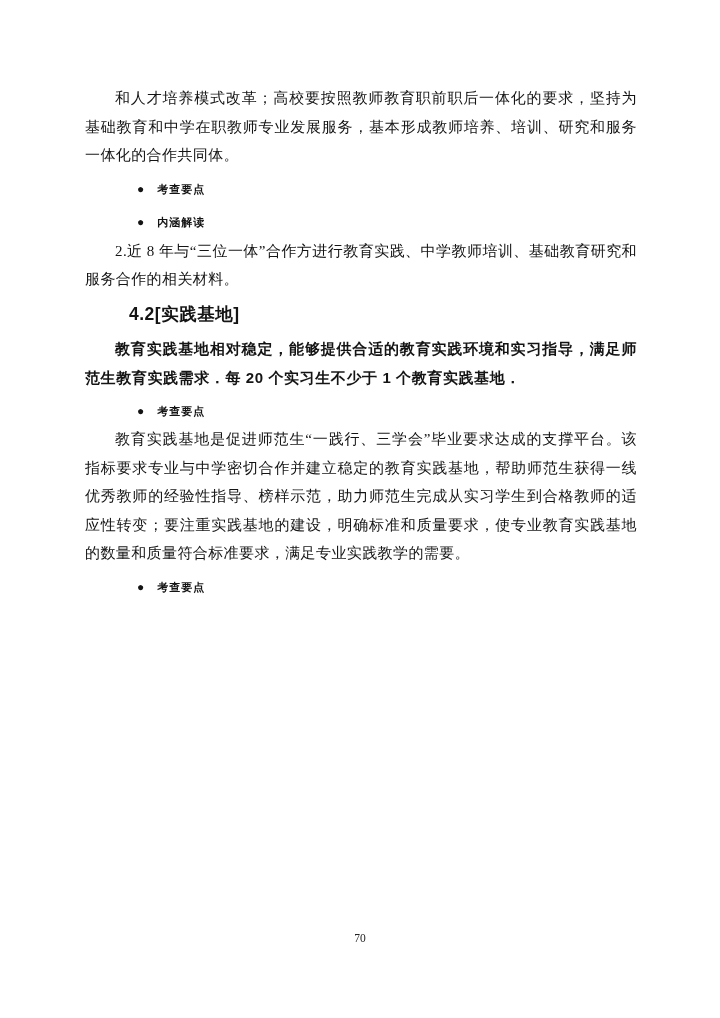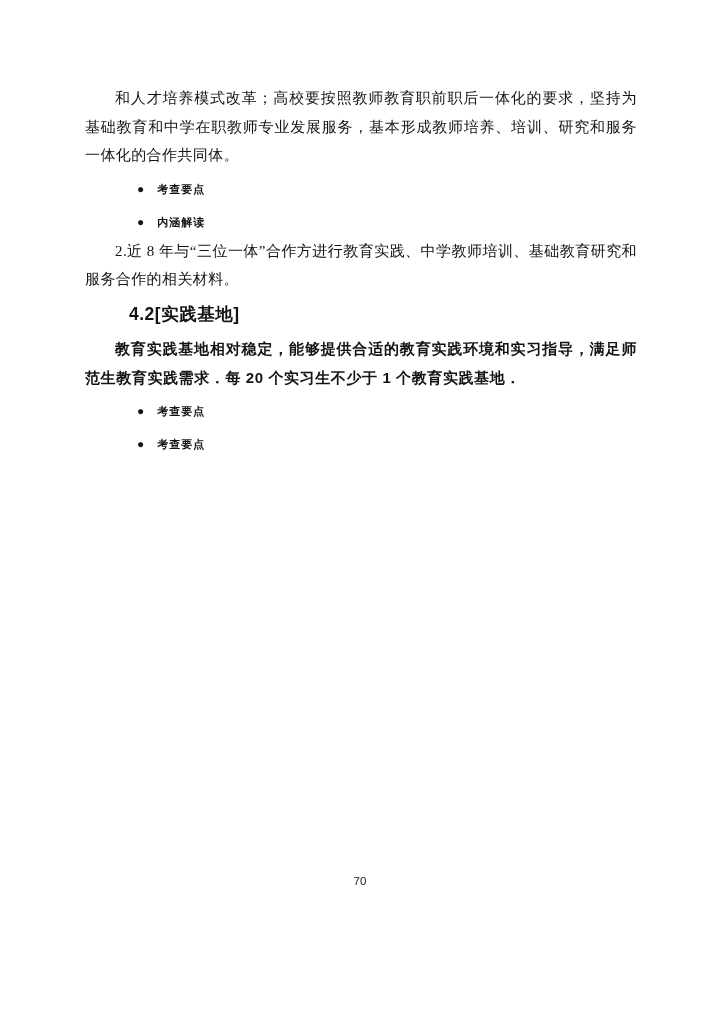--- a/index.html
+++ b/index.html
@@ -57,25 +57,25 @@
     font-family: "Liberation Sans", sans-serif;
     font-weight: bold;
     font-size: 15px;
     line-height: 29px;
     letter-spacing: 0.6px;
     text-align: justify;
     text-indent: 2em;
   }
   .page-number {
     position: absolute;
-    top: 875px;
+    top: 932px;
     left: 0;
     width: 100%;
     text-align: center;
-    font-family: Liberation Sans, sans-serif;
+    font-family: Liberation Serif, serif;
     font-size: 11.5px;
     color: #222222;
   }
 </style>
 </head>
 <body>
 
 <div class="page">
   <div class="content">
 
@@ -96,20 +96,21 @@
 
     <h2 class="section-heading">4.2[实践基地]</h2>
 
     <p class="bold-para">教育实践基地相对稳定，能够提供合适的教育实践环境和实习指导，满足师范生教育实践需求．每 20 个实习生不少于 1 个教育实践基地．</p>
 
     <div class="bullet-line">
       <span class="bullet-dot">●</span>
       <span class="bullet-label">考查要点</span>
     </div>
 
+    <p class="para">教育实践基地是促进师范生“一践行、三学会”毕业要求达成的支撑平台。该指标要求专业与中学密切合作并建立稳定的教育实践基地，帮助师范生获得一线优秀教师的经验性指导、榜样示范，助力师范生完成从实习学生到合格教师的适应性转变；要注重实践基地的建设，明确标准和质量要求，使专业教育实践基地的数量和质量符合标准要求，满足专业实践教学的需要。</p>
 
     <div class="bullet-line">
       <span class="bullet-dot">●</span>
       <span class="bullet-label">考查要点</span>
     </div>
 
   </div>
 
   <div class="page-number">70</div>
 </div>

